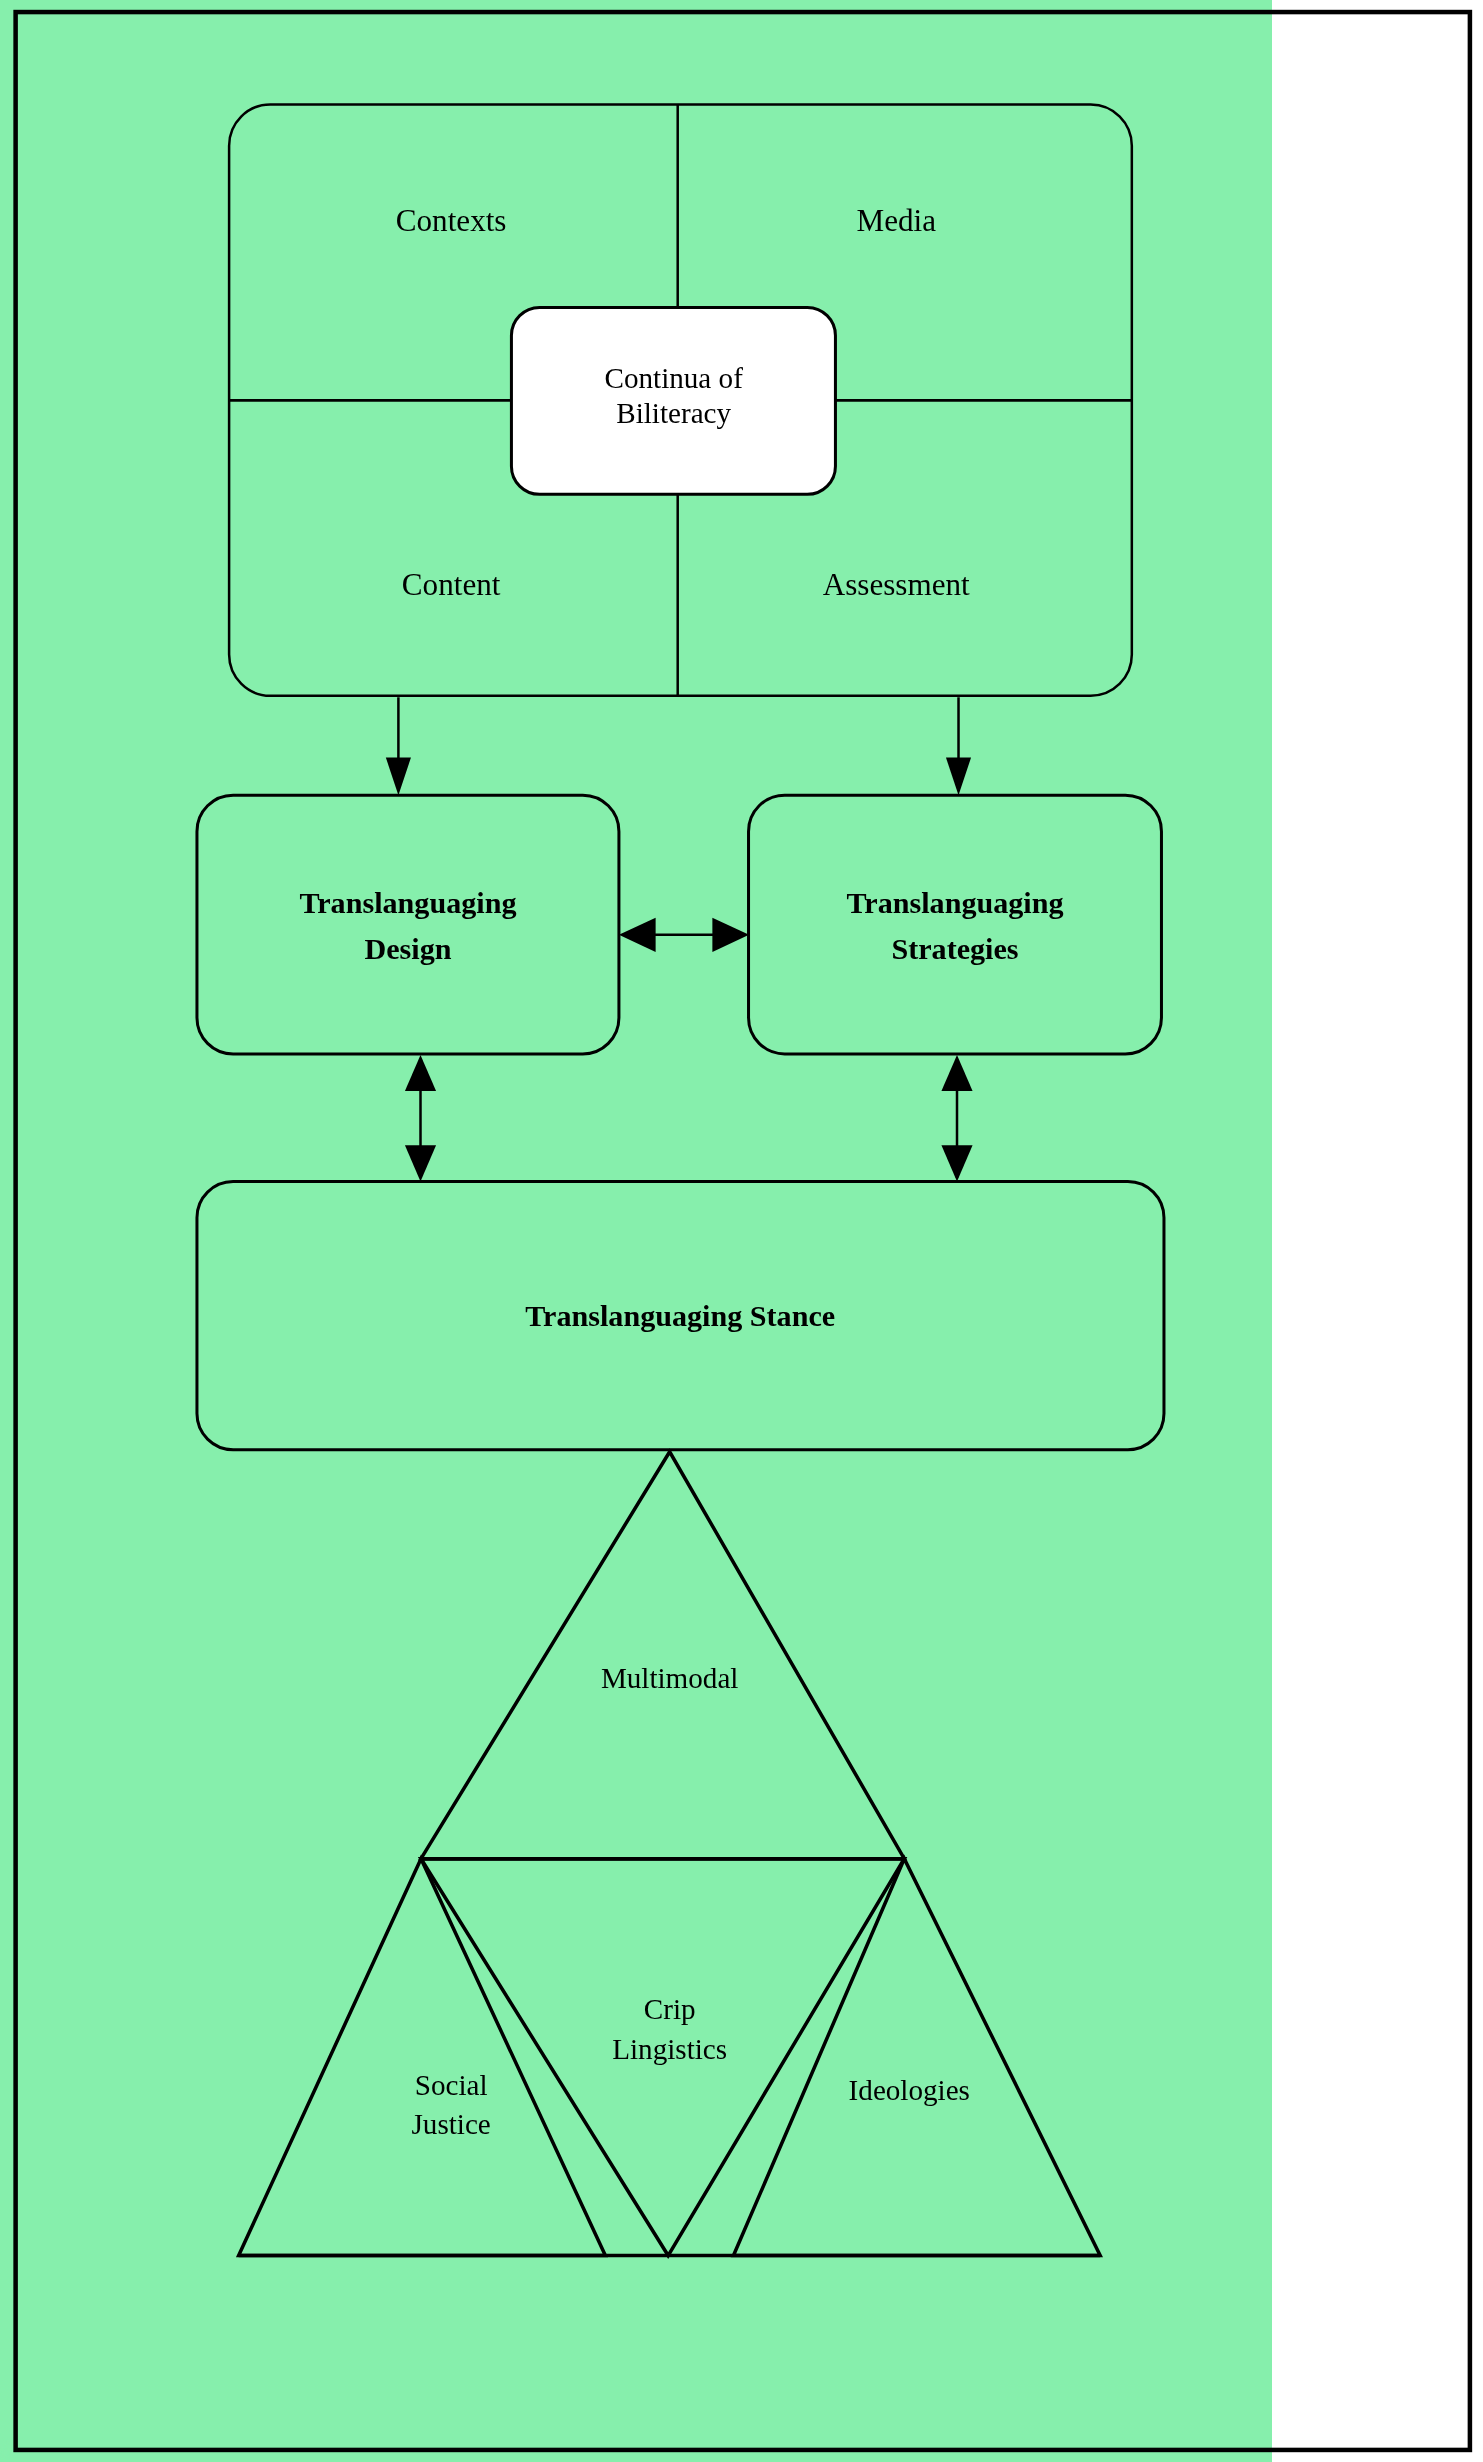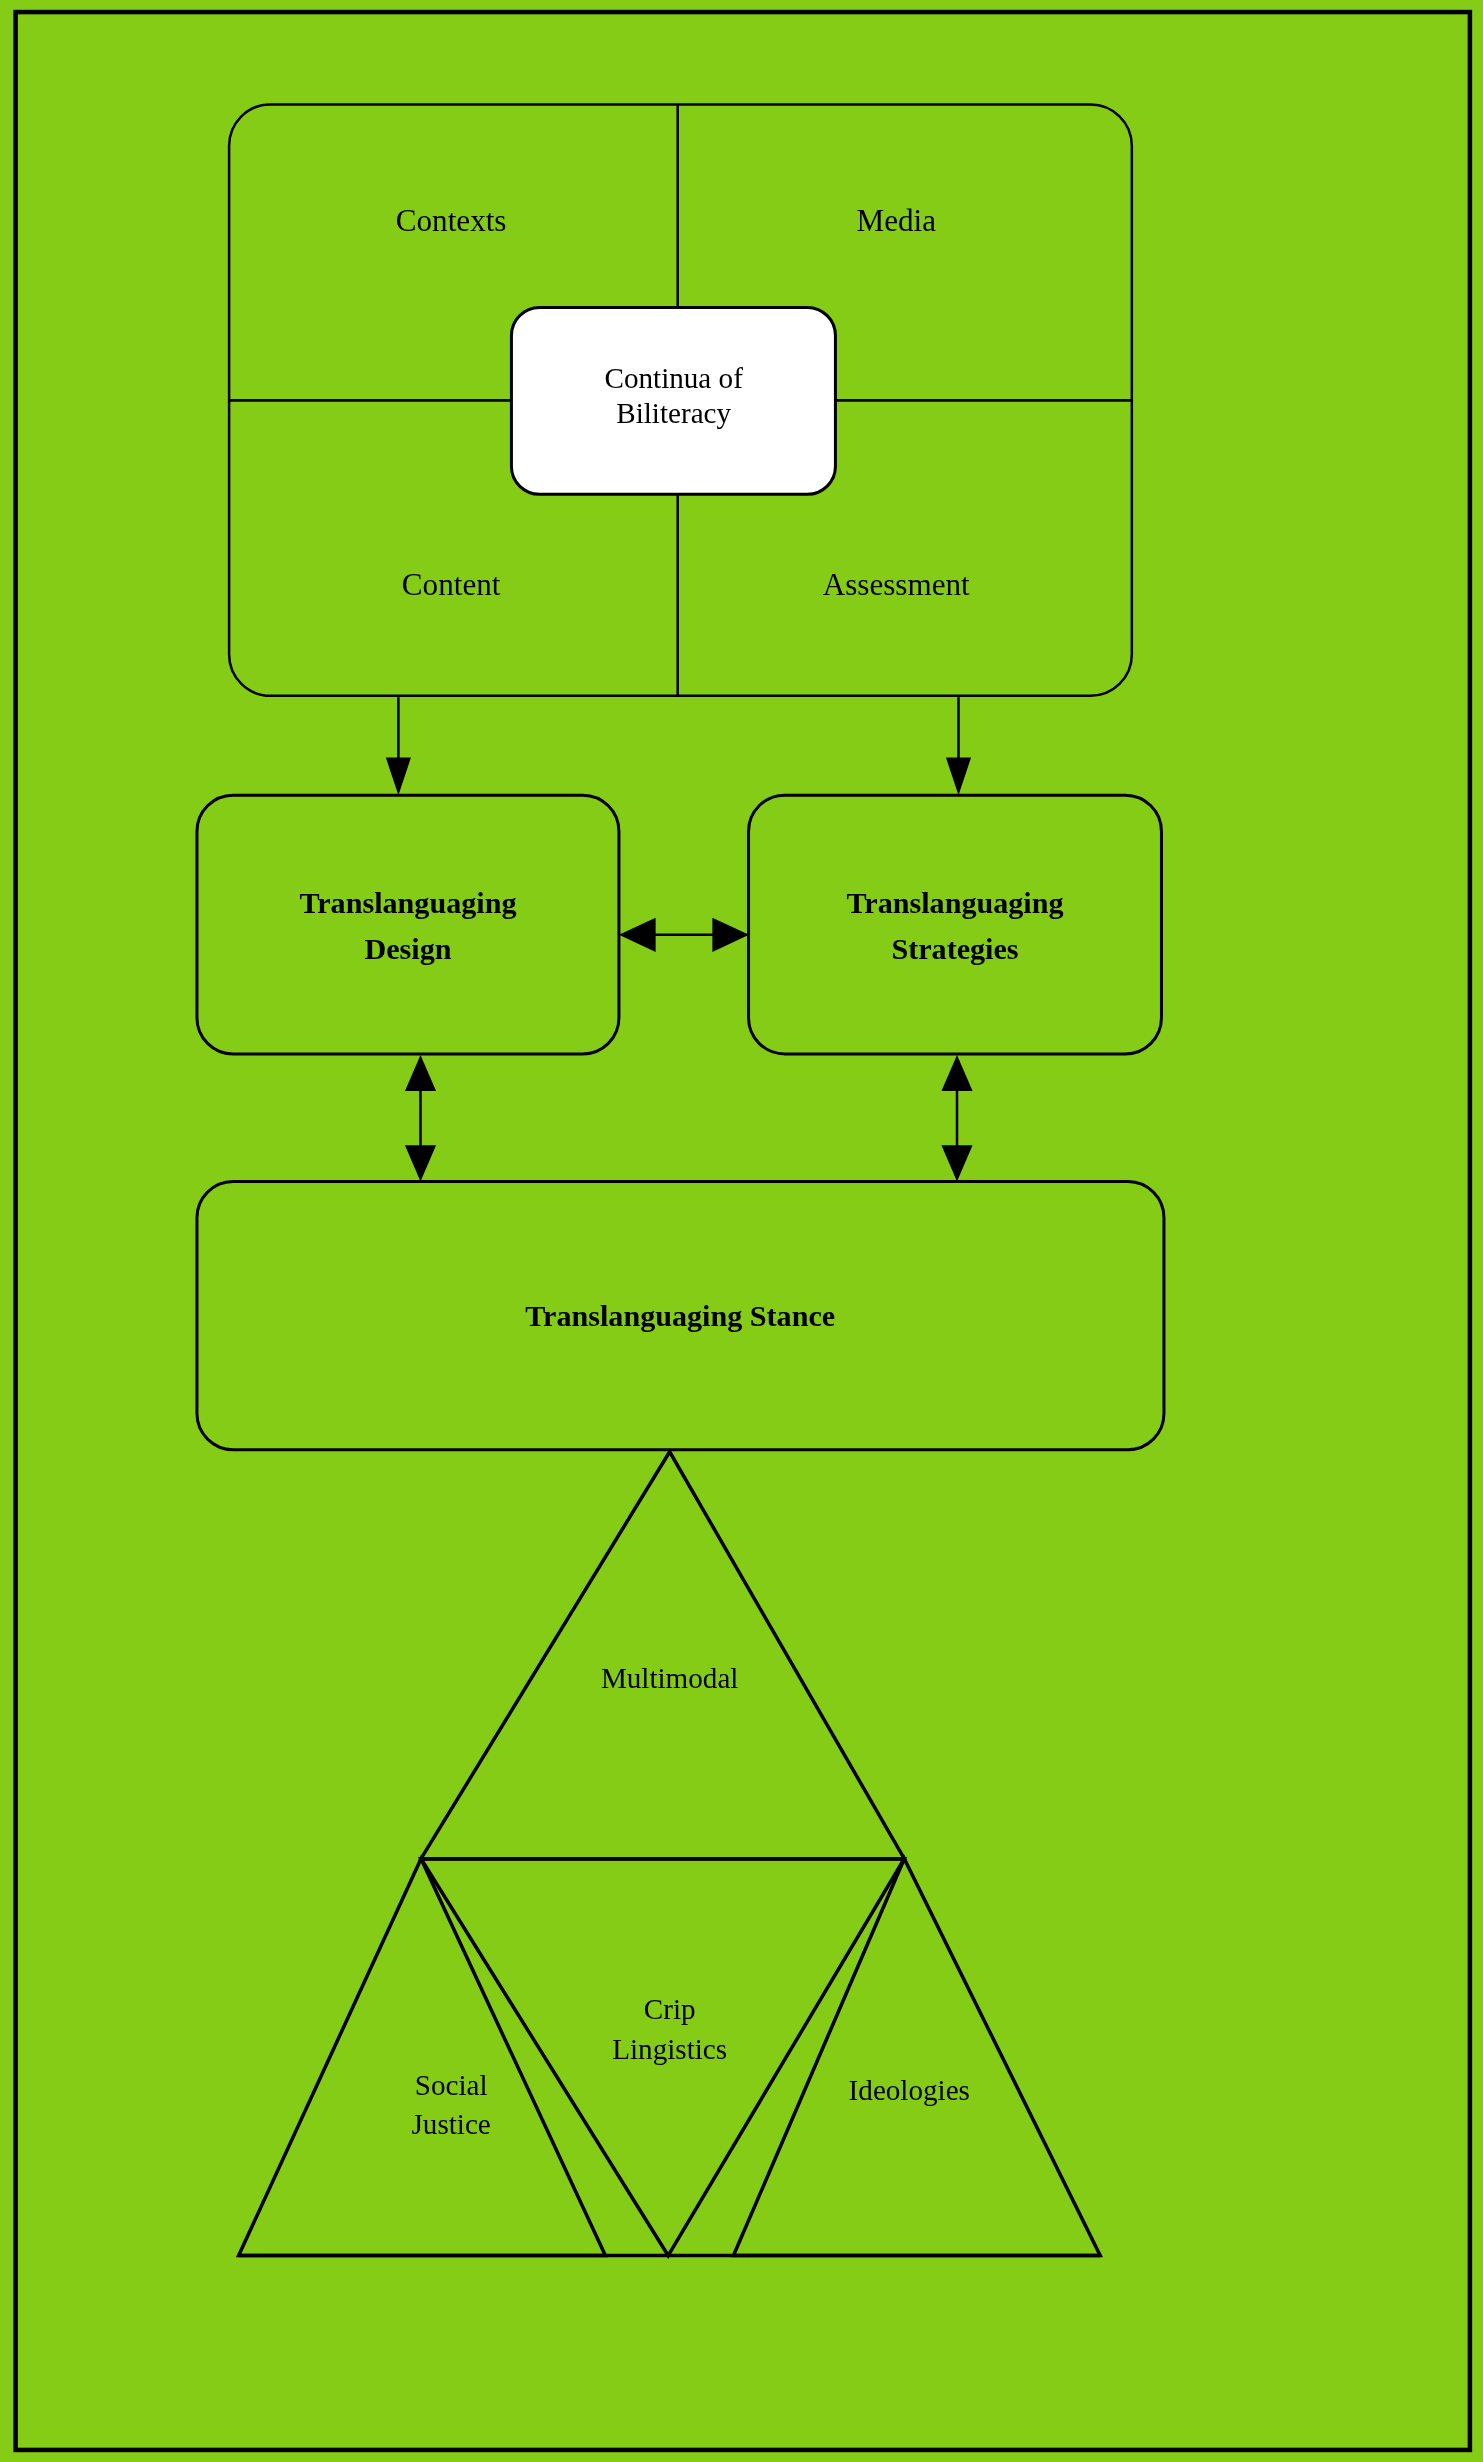--- a/index.html
+++ b/index.html
@@ -10,23 +10,23 @@
   }
   body {
     width: 1483px;
     height: 2462px;
     font-family: "Liberation Serif", "DejaVu Serif", serif;
     color: #000000;
     overflow: hidden;
   }
   #figure-root {
     position: relative;
-    width: 1483px;
+    width: 1272px;
     height: 2462px;
-    background: #84cc16;
+    background: #86efac;
   }
   #diagram-svg {
     display: block;
     width: 1483px;
     height: 2462px;
   }
   .shape-stroke {
     fill: none;
     stroke: #000000;
     stroke-width: 6;

